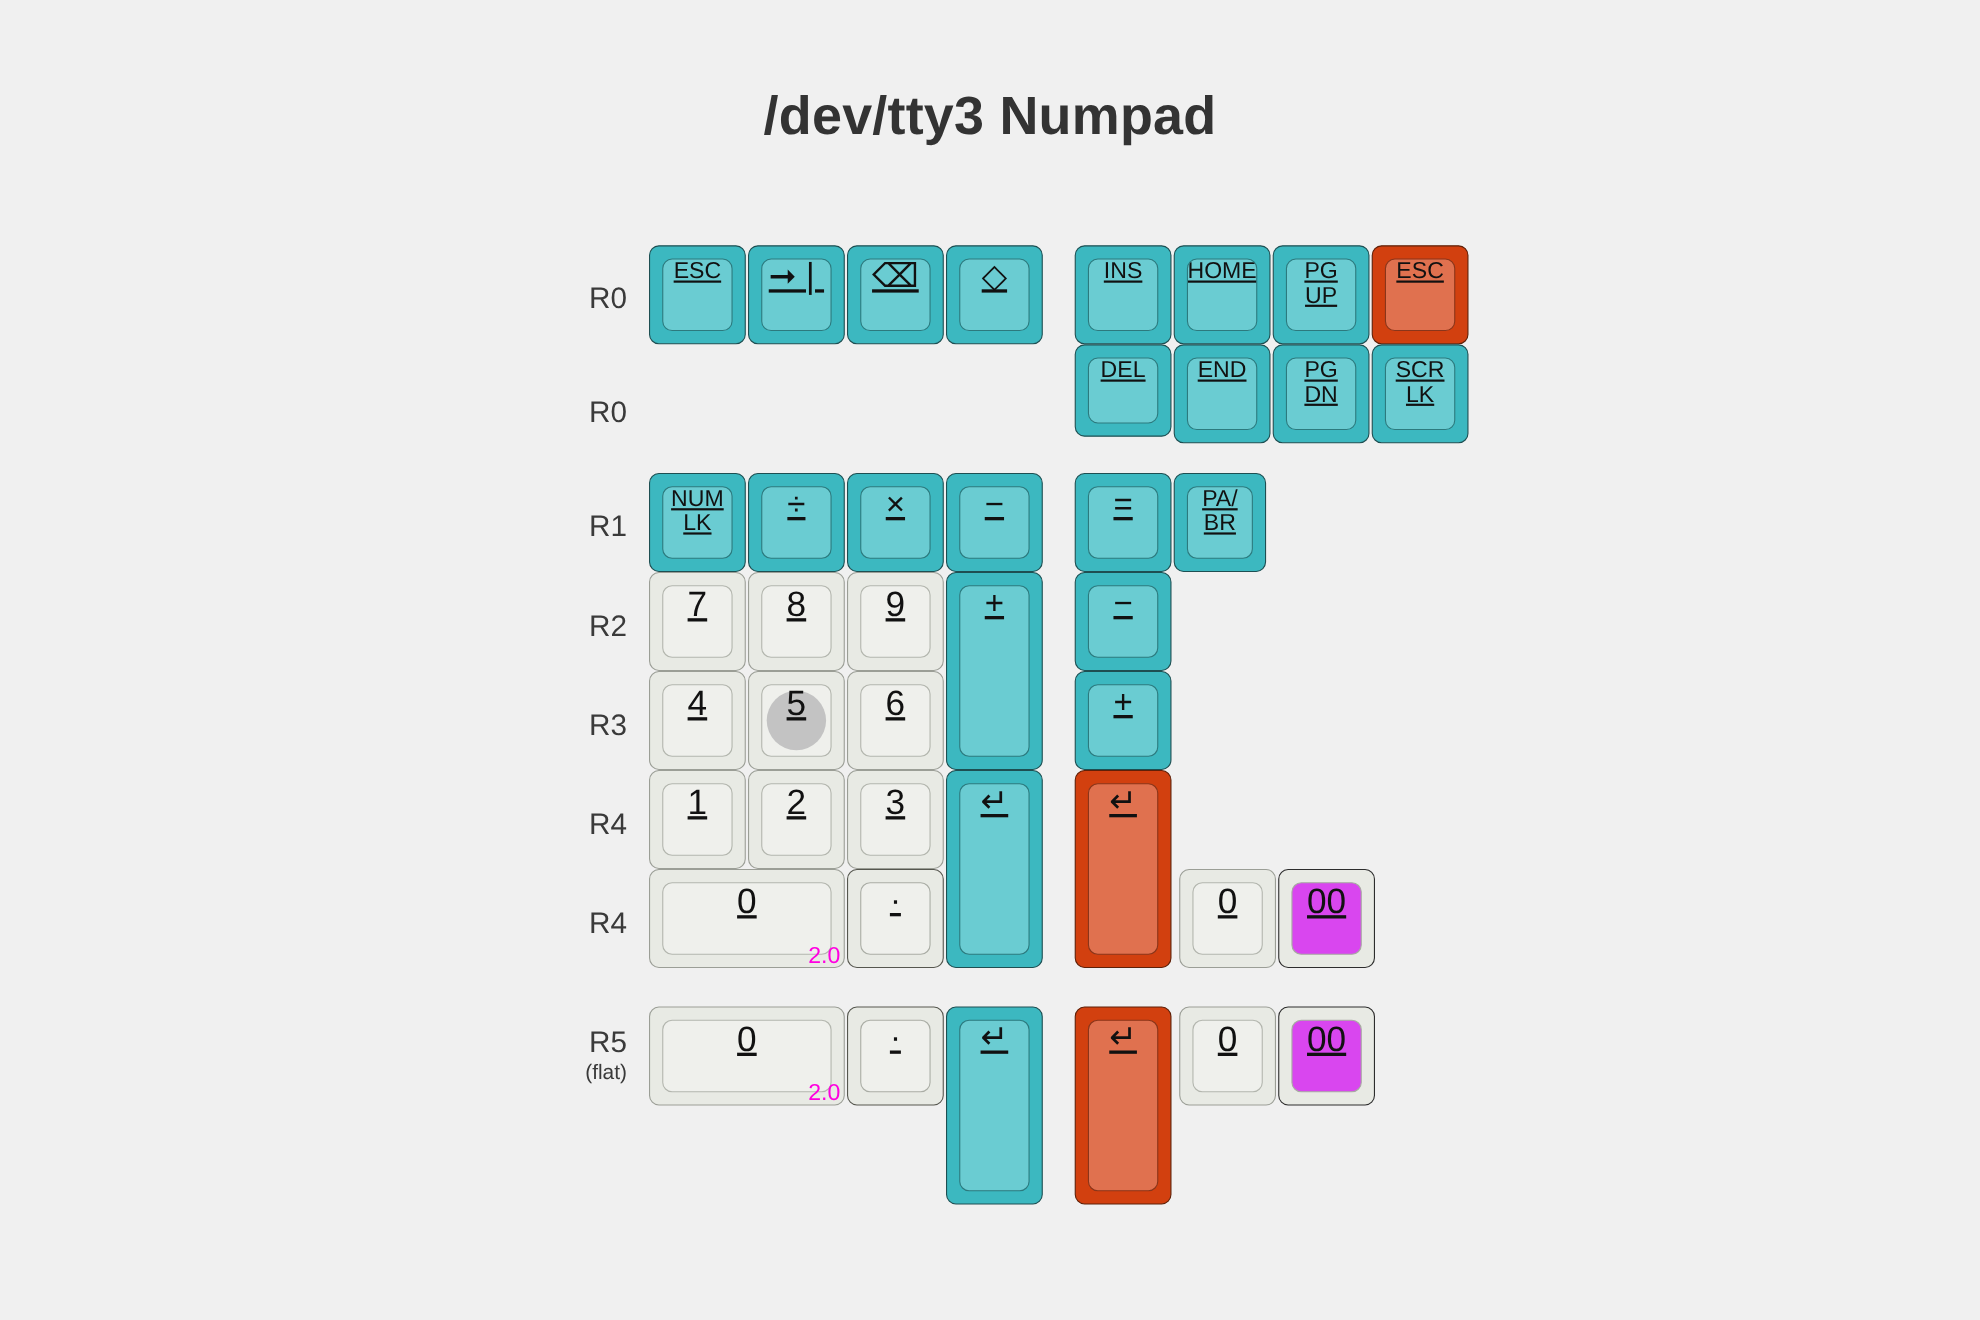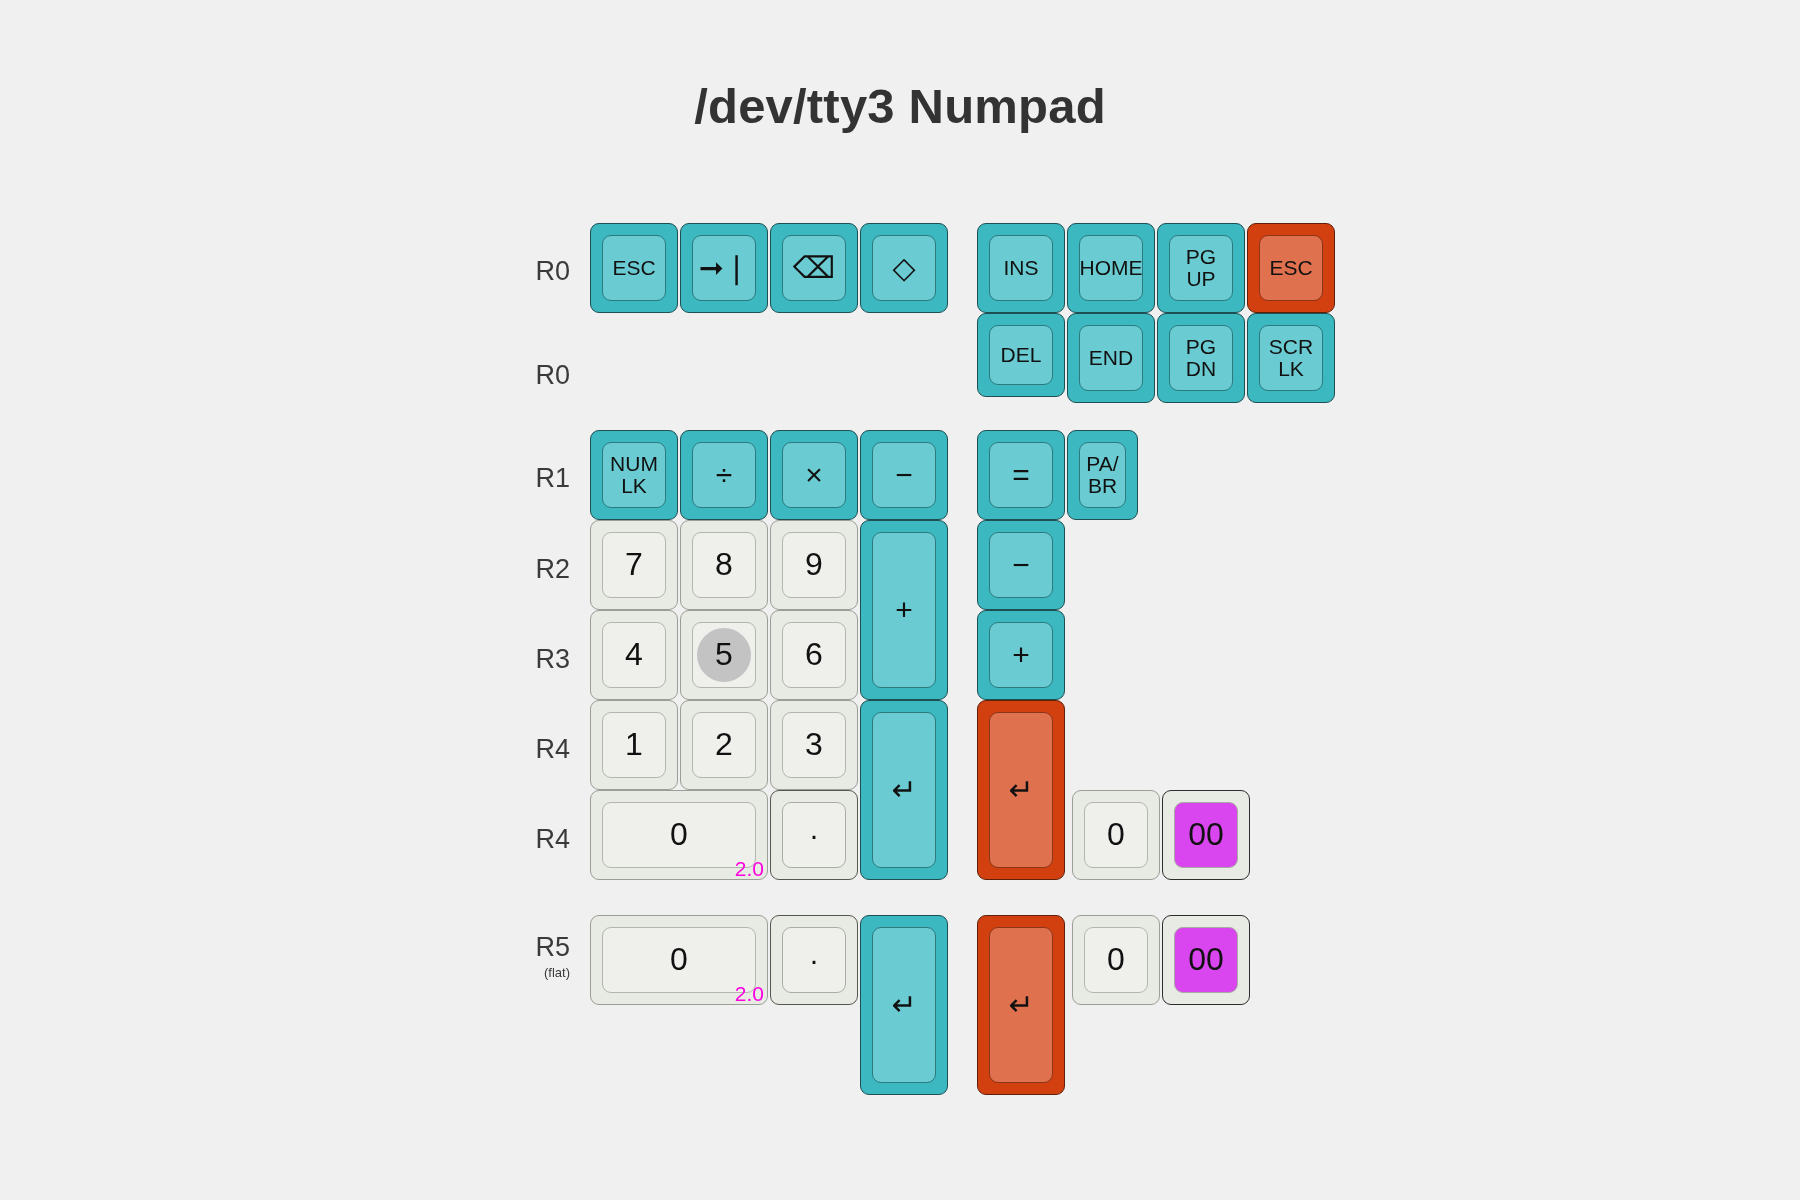--- a/index.html
+++ b/index.html
@@ -17,40 +17,41 @@
     font-size:49px;font-weight:bold;color:#333333;
     letter-spacing:0.2px;
   }
 
   .rowlabel{
     position:absolute;
     text-align:right;
     font-size:27px;color:#3a3a3a;
     white-space:nowrap;
   }
-  .rowlabel .sub{display:block;font-size:13px;margin-top:2px;}
+  .rowlabel .sub{display:block;font-size:19px;margin-top:2px;}
 
   
   .key{
     position:absolute;
     box-sizing:border-box;
     border-radius:9px;
     border:1.4px solid #2d2d2d;
   }
   .key .inner{
     position:absolute;
     left:11px;right:11px;top:11px;bottom:11px;
     box-sizing:border-box;
     border-radius:9px;
     border:1.2px solid rgba(0,0,0,.35);
-    display:flex;align-items:center;justify-content:center;
+    display:flex;align-items:flex-start;justify-content:center;
     text-align:center;
     line-height:1.06;
     color:#111;
     overflow:hidden;
+    text-decoration:underline;
   }
   
   .k-teal{background:#3cb8c0;border-color:#1e4f52;}
   .k-teal .inner{background:#6accd2;border-color:#2c7a7e;}
   
   .k-red{background:#d2400f;border-color:#5e2008;}
   .k-red .inner{background:#e0714f;border-color:#8a351a;}
   
   .k-light{background:#e8eae4;border-color:#9b9e96;}
   .k-light .inner{background:#eff0ec;border-color:#b3b6ae;}
@@ -206,21 +207,21 @@
   <div class="key k-teal" style="left:860px;top:430px;width:88px;height:90px;">
     <div class="inner">
         <span class="keytext glyph">−</span>
       </div>
   </div>
   <div class="key k-teal" style="left:977px;top:430px;width:88px;height:90px;">
     <div class="inner">
         <span class="keytext glyph">=</span>
       </div>
   </div>
-  <div class="key k-teal" style="left:1067px;top:430px;width:71px;height:90px;">
+  <div class="key k-teal" style="left:1067px;top:430px;width:84px;height:90px;">
     <div class="inner">
         <span class="keytext sm">
       <span>PA/</span><br><span>BR</span>
     </span>
       </div>
   </div>
 
   <div class="key k-light" style="left:590px;top:520px;width:88px;height:90px;">
     <div class="inner">
         <span class="keytext lg">7</span>

